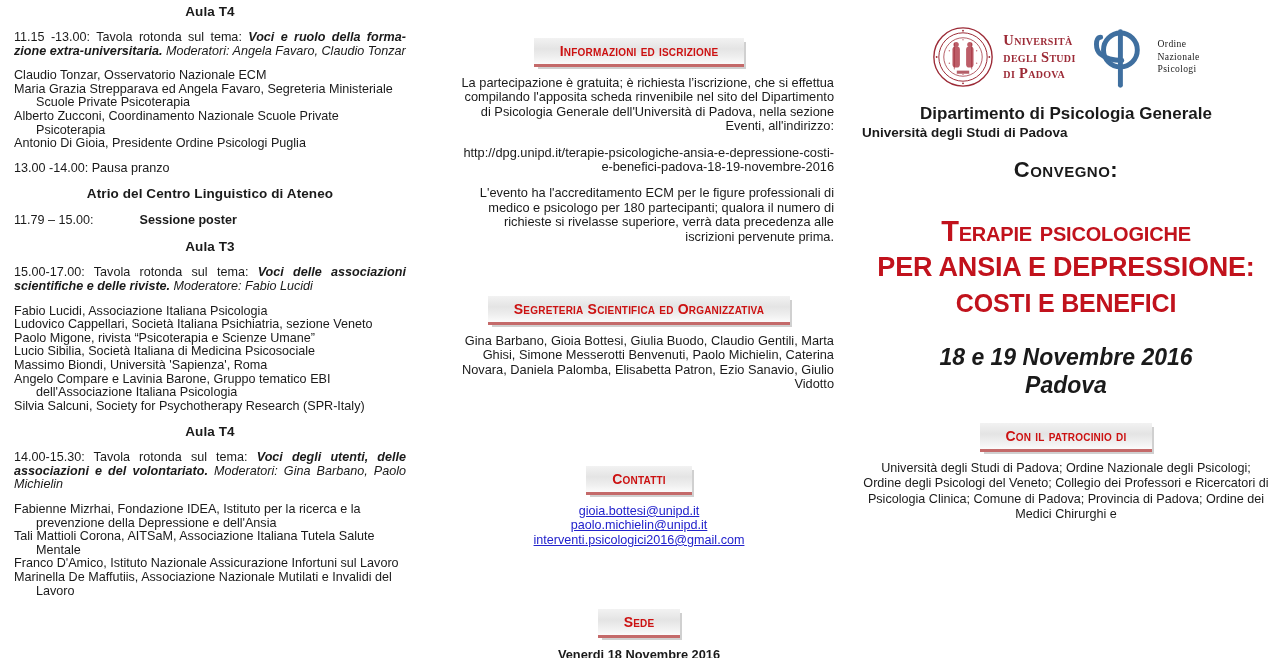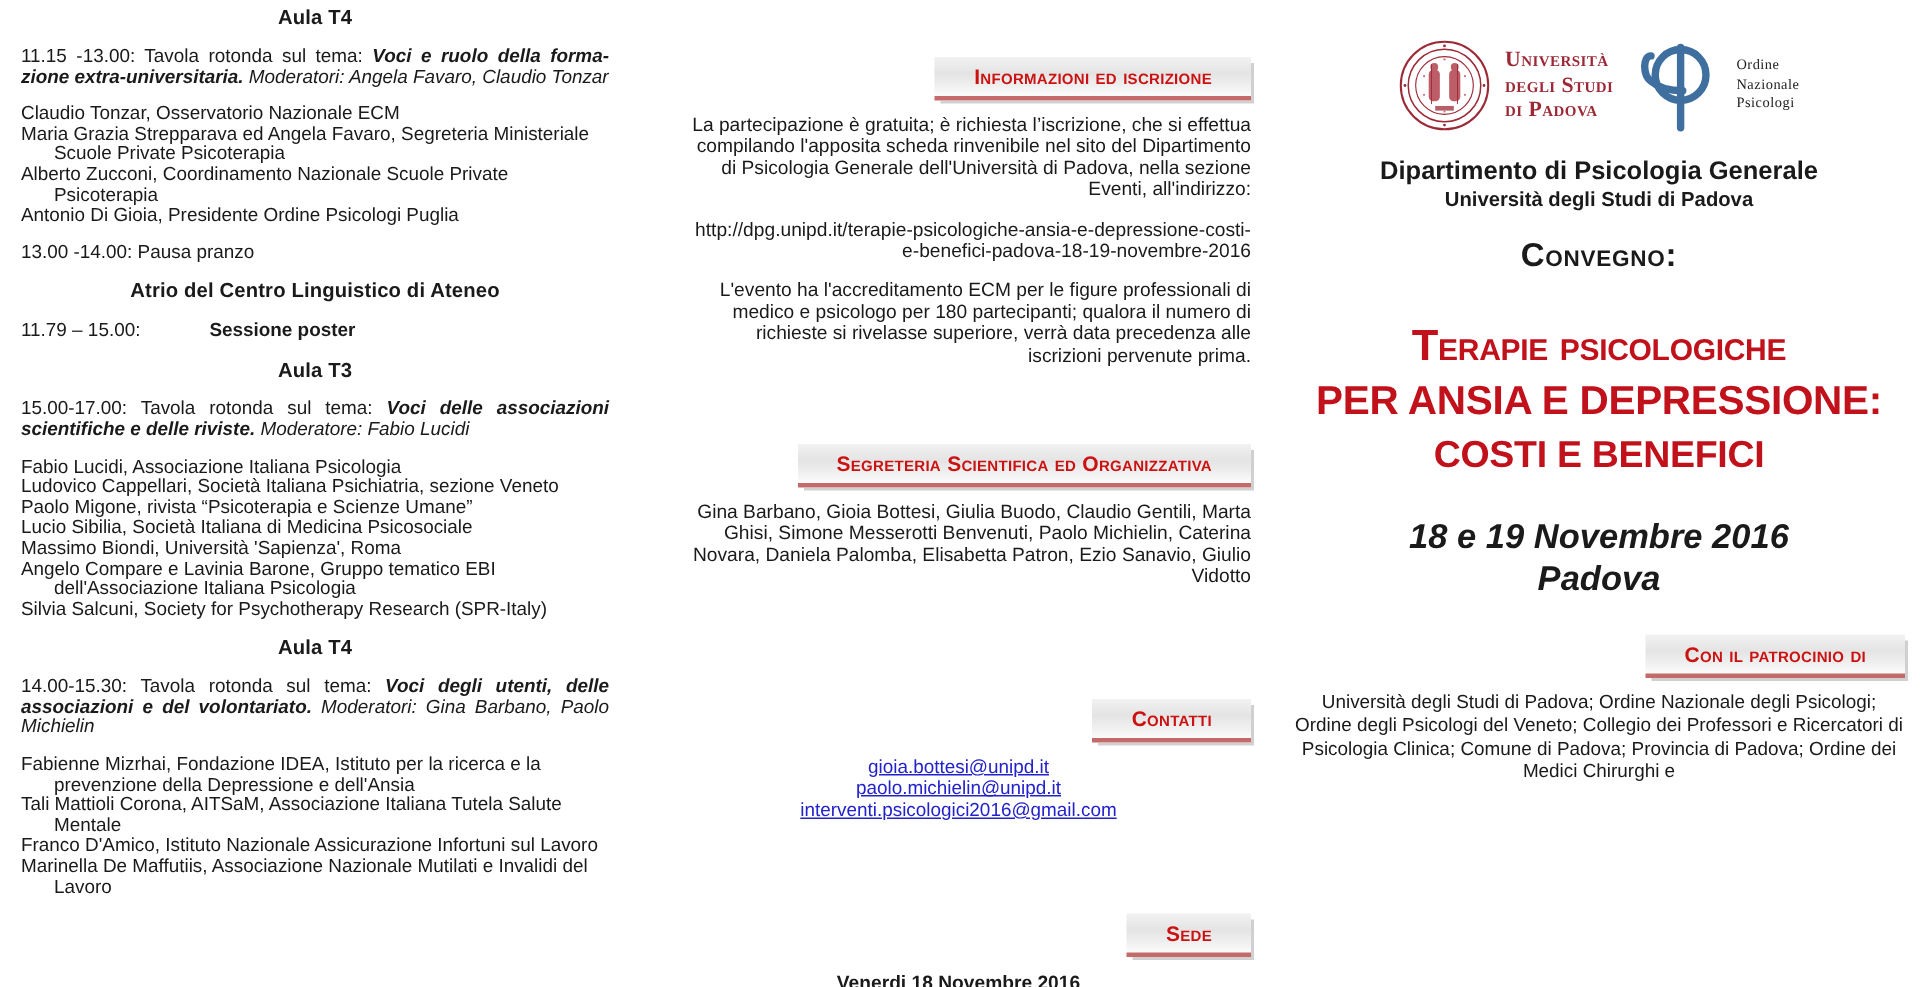--- a/index.html
+++ b/index.html
@@ -39,21 +39,21 @@
   .list .li{
     padding-left:22px;text-indent:-22px;margin:0;
   }
   .sess{
     font-size:12.6px;margin:0 0 12px 0;
   }
   .sess .time{display:inline-block;}
   .sess .lbl{font-weight:bold;padding-left:46px;}
 
   
-  .banner-wrap{margin:0 0 9px 0;display:flex;justify-content:flex-end;}
+  .banner-wrap{margin:0 0 9px 0;display:flex;justify-content:center;}
   .banner{
     position:relative;
     display:inline-block;
     padding:5px 26px 5px 26px;
     background:linear-gradient(to bottom,#f2f2f2 0%,#e4e4e4 42%,#efefef 72%,#fbfbfb 100%);
     border-bottom:3px solid #c46a6a;
     box-shadow:3px 3px 0 -1px rgba(150,150,150,.45);
     color:#cc1111;
     font-weight:bold;
     font-size:14px;
@@ -100,21 +100,21 @@
   .onp-txt{
     color:#222;font-family:"Liberation Serif",serif;
     font-size:9.6px;line-height:12.4px;letter-spacing:.35px;
   }
 
   .dept{
     text-align:center;font-weight:bold;font-size:17px;line-height:19px;
     margin:0 0 2px 0;
   }
   .dept2{
-    text-align:center;font-weight:bold;font-size:13.5px;line-height:16px;
+    text-align:left;font-weight:bold;font-size:13.5px;line-height:16px;
     margin:0 0 16px 0;
   }
   .convegno{
     text-align:center;font-weight:bold;font-size:22px;line-height:26px;
     margin:0 0 30px 0;font-variant:small-caps;letter-spacing:.5px;
   }
   .maintitle{
     text-align:center;color:#c1121c;font-weight:bold;
     font-size:27px;line-height:36px;margin:0 0 8px 0;
     letter-spacing:-.2px;

